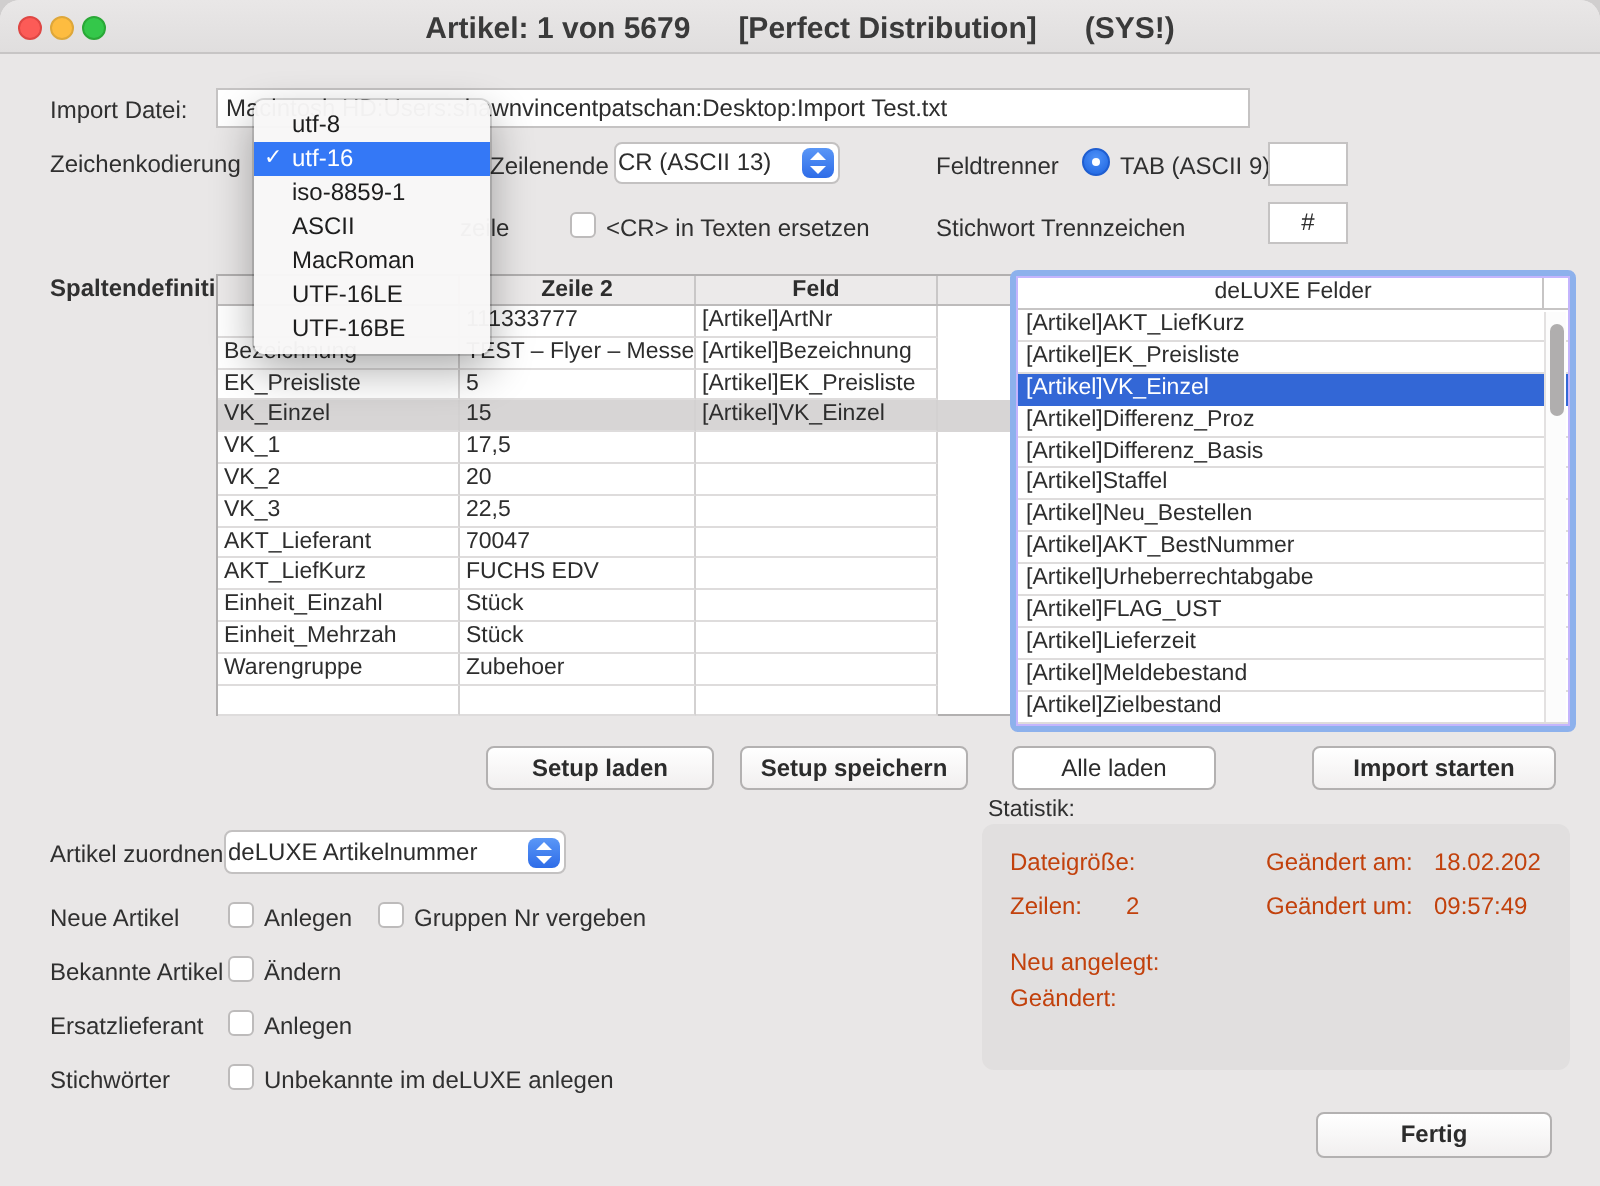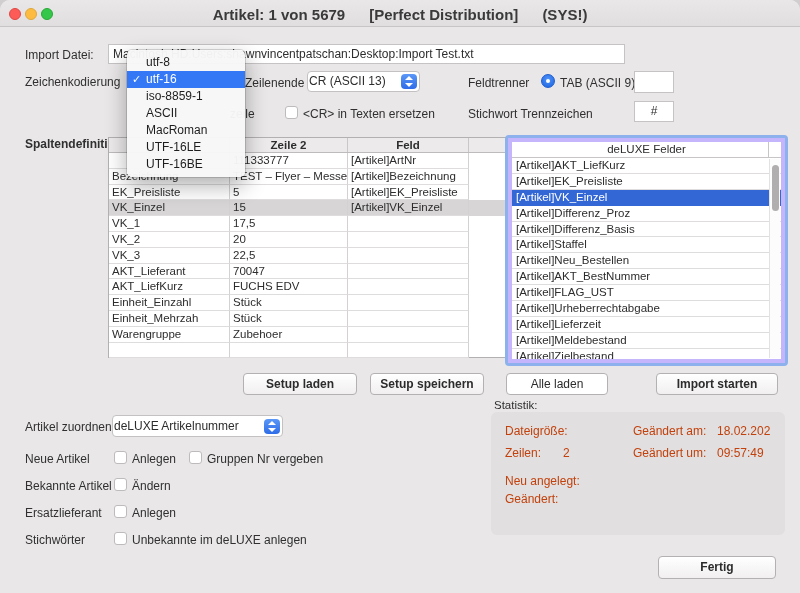--- a/index.html
+++ b/index.html
@@ -45,21 +45,21 @@
   .thead div { text-align:center; line-height:14px; border-right:1px solid #c9c7c7; }
   .c1 { width:121px; } .c2 { width:118px; } .c3 { width:121px; } .csb { flex:1; border-right:none !important; }
   .trow { display:flex; height:15.8px; line-height:15.3px; }
   .trow div { padding-left:3px; white-space:nowrap; overflow:hidden;
     border-right:1px solid #d3d1d1; border-bottom:1px solid #dedcdc; }
   .trow .csb { border-bottom:none; }
   .trow.sel div { background:#d7d5d5; }
   
   .dlx-ring { position:absolute; left:505px; top:135px; width:283px; height:231px;
     border:3px solid #8db1ec; border-radius:4px; background:#fff; }
-  .dlx { position:absolute; inset:0; border:4px solid #c4b5fd; overflow:hidden; font-size:11.5px; }
+  .dlx { position:absolute; inset:0; border:1px solid #c4b5fd; overflow:hidden; font-size:11.5px; }
   .dlx-head { height:16px; line-height:15px; text-align:center; border-bottom:1px solid #c7c5c5; position:relative; }
   .dlx-head i { position:absolute; right:12px; top:0; height:16px; border-left:1px solid #c7c5c5; }
   .dlx-item { height:15.9px; line-height:15.4px; padding-left:4px; border-bottom:1px solid #dedcdc; white-space:nowrap; }
   .dlx-item.sel { background:#3367d6; color:#fff; border-bottom-color:#3367d6; }
   .dlx-sb { position:absolute; right:1px; top:17px; bottom:1px; width:11px; border-left:1px solid #e3e1e1; background:#fcfcfc; }
   .dlx-thumb { position:absolute; left:2px; top:6px; width:7px; height:46px; border-radius:4px; background:#b0aeae; }
   
   .menu { position:absolute; left:127px; top:50px; width:118px; z-index:30;
     background:rgba(248,247,247,0.97); border-radius:5px; padding:4px 0;
     box-shadow:0 8px 22px rgba(0,0,0,0.33), 0 0 0 1px rgba(0,0,0,0.14); }
@@ -210,22 +210,22 @@
     <div class="dlx">
       <div class="dlx-head"><span>deLUXE Felder</span><i></i></div>
       <div class="dlx-item">[Artikel]AKT_LiefKurz</div>
       <div class="dlx-item">[Artikel]EK_Preisliste</div>
       <div class="dlx-item sel">[Artikel]VK_Einzel</div>
       <div class="dlx-item">[Artikel]Differenz_Proz</div>
       <div class="dlx-item">[Artikel]Differenz_Basis</div>
       <div class="dlx-item">[Artikel]Staffel</div>
       <div class="dlx-item">[Artikel]Neu_Bestellen</div>
       <div class="dlx-item">[Artikel]AKT_BestNummer</div>
+      <div class="dlx-item">[Artikel]Urheberrechtabgabe</div>
       <div class="dlx-item">[Artikel]FLAG_UST</div>
-      <div class="dlx-item">[Artikel]Urheberrechtabgabe</div>
       <div class="dlx-item">[Artikel]Lieferzeit</div>
       <div class="dlx-item">[Artikel]Meldebestand</div>
       <div class="dlx-item">[Artikel]Zielbestand</div>
       <div class="dlx-sb">
           <div class="dlx-thumb"></div>
         </div>
     </div>
   </div>
 
   <div class="btn" style="left:243px; top:373px; width:114px;">Setup laden</div>

